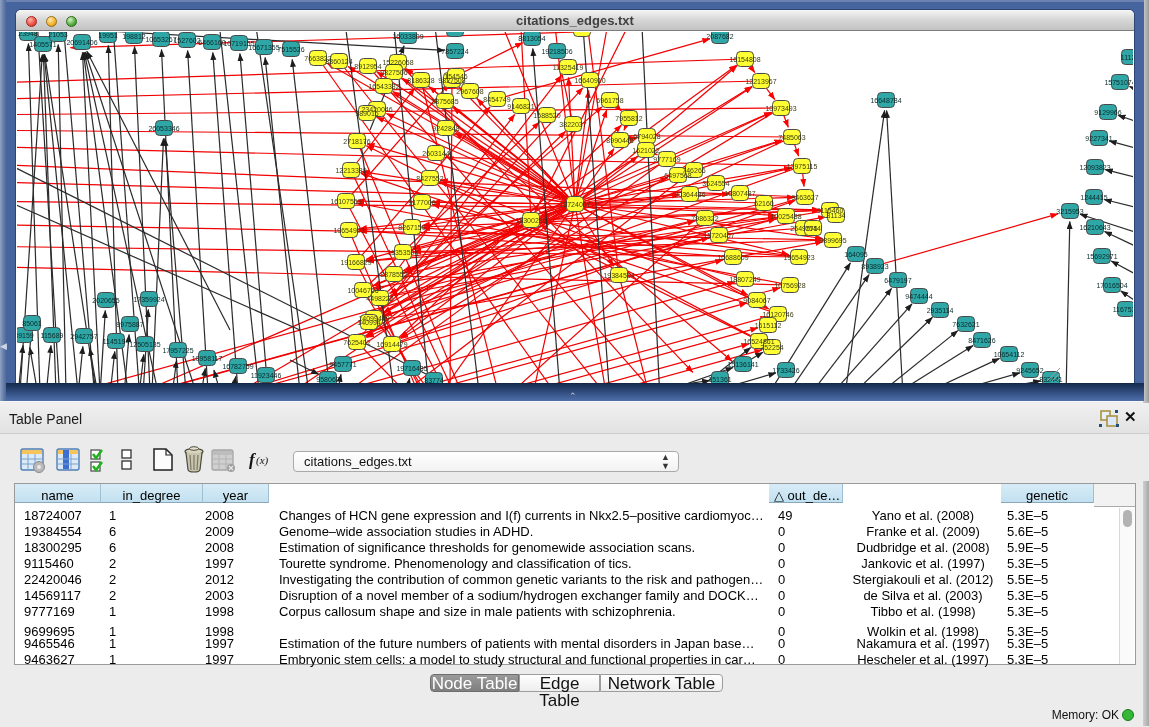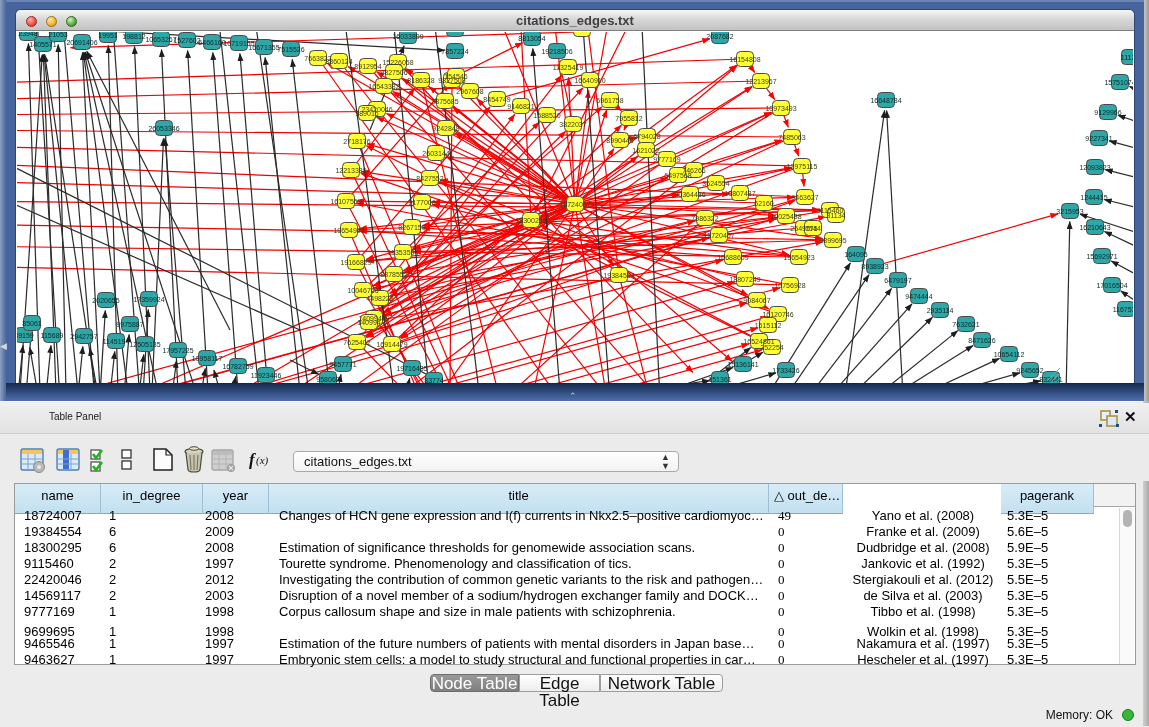--- a/index.html
+++ b/index.html
@@ -19,42 +19,42 @@
 #titlebar .tl { position:absolute; top:5.5px; width:11px; height:11px; border-radius:50%; }
 #titlebar .t1 { left:10px; background:radial-gradient(circle at 35% 30%, #ffb3ab, #ee4f42 60%, #b5241a); border:0.5px solid #9f2620; }
 #titlebar .t2 { left:30px; background:radial-gradient(circle at 35% 30%, #ffe9b0, #f5b329 60%, #c07d12); border:0.5px solid #9a7012; }
 #titlebar .t3 { left:50px; background:radial-gradient(circle at 35% 30%, #d6f2c2, #53ad3d 60%, #2e7d1f); border:0.5px solid #2e6b1c; }
 #titlebar .title { position:absolute; left:0; right:0; top:3px; text-align:center; font-size:13px; font-weight:bold; color:#404040; }
 #canvas { position:absolute; left:1px; top:22px; width:1116px; height:351px; background:#fff; overflow:hidden; }
 
 #tpanel { position:absolute; left:0; top:401px; width:1149px; height:326px; background:#ececec; }
 #tpanel .blueline { position:absolute; left:0; top:0; width:1149px; height:1px; background:#f8f8f8; }
 #phead { position:absolute; left:0; top:2px; width:1149px; height:31px; background:linear-gradient(#f0f0f0,#e2e2e2); border-bottom:1px solid #cdcdcd; }
-#phead .ptitle { position:absolute; left:9px; top:8px; font-size:10px; color:#1a1a1a;margin-left:40px; }
+#phead .ptitle { position:absolute; left:9px; top:8px; font-size:14px; color:#1a1a1a; }
 #phead .closex { position:absolute; left:1124px; top:5px; font-size:15px; font-weight:bold; color:#111; }
 #toolbar { position:absolute; left:0; top:33px; width:1149px; height:47px; background:#ebebeb; }
 #combo { position:absolute; left:293px; top:17px; width:386px; height:21px; background:linear-gradient(#ffffff,#f2f2f2); border:1px solid #a9a9a9; border-radius:4px; font-size:13px; color:#111; line-height:19px; padding-left:10px; }
 #combo .arr { position:absolute; right:8px; top:1px; font-size:9px; color:#333; line-height:9px; }
 
 #tbl { position:absolute; left:14px; top:82px; width:1122px; height:182px; background:#fff; border:1px solid #9a9a9a; }
 #thead { position:absolute; left:0; top:0; height:23px; width:1120px; }
-#thead .th { position:absolute; top:0; height:30px; background:linear-gradient(#d8ecf7,#c2e0f0); border-right:1px solid #9fc0d4; border-bottom:1px solid #8aa8bb; font-size:13px; color:#000; text-align:center; line-height:23px; }
+#thead .th { position:absolute; top:0; height:19px; background:linear-gradient(#d8ecf7,#c2e0f0); border-right:1px solid #9fc0d4; border-bottom:1px solid #8aa8bb; font-size:13px; color:#000; text-align:center; line-height:23px; }
 #tbody { position:absolute; left:0; top:24px; width:1104px; height:156px; font-size:13px; color:#000; }
 .row { position:absolute; height:16px; line-height:16px; white-space:nowrap; }
 .c0 { position:absolute; left:9px; } .c1 { position:absolute; left:94px; }
 .c2 { position:absolute; left:190px; } .c3 { position:absolute; left:264px; width:492px; overflow:hidden; }
-.c4 { position:absolute; left:763px;font-family:Liberation Serif, serif; } .c5 { position:absolute; left:830px; width:156px; text-align:center; }
+.c4 { position:absolute; left:763px; } .c5 { position:absolute; left:830px; width:156px; text-align:center; }
 .c6 { position:absolute; left:992px; }
 #vscroll { position:absolute; right:1px; top:24px; width:15px; height:156px; background:#fafafa; border-left:1px solid #d7d7d7; }
 #vthumb { position:absolute; left:2.5px; top:2px; width:9px; height:17px; background:#b3b3b3; border-radius:5px; }
 
 #tabs { position:absolute; left:430px; top:273px; width:293px; height:18px; }
 .tab { position:absolute; top:0; height:18px; font-size:17px; text-align:center; line-height:17px; border:1px solid #9d9d9d; background:linear-gradient(#ffffff,#ededed); color:#111; }
 .tab.sel { background:linear-gradient(#9a9a9a,#7f7f7f); color:#fff; border-color:#6e6e6e; }
-#memory { position:absolute; right:36px; top:307px; font-size:12px; color:#111; }
+#memory { position:absolute; right:30px; top:307px; font-size:12px; color:#111; }
 #memdot { position:absolute; right:15px; top:308px; width:12px; height:12px; border-radius:50%; background:#35b835; border:1px solid #1d7a1d; }
 #tpanel .railR2 { position:absolute; right:0; top:0; width:6px; height:325px; background:linear-gradient(to right,#cfcfcf,#a8a8a8); }
 </style>
 </head>
 <body>
 <div id="app">
   <div id="desk">
     <div class="topline"></div>
     <div class="shadow"></div>
     <div class="railL"></div>
@@ -666,59 +666,59 @@
  <text x="256" y="30" font-family="Liberation Serif, serif" font-style="italic" font-size="11" fill="#111">(x)</text>
 </g>
 </svg>
       <div id="combo">citations_edges.txt<span class="arr">▲<br>▼</span></div>
     </div>
     <div id="tbl">
       <div id="thead">
 <div class="th" style="left:0px;width:86px;">name</div>
 <div class="th" style="left:86px;width:102px;">in_degree</div>
 <div class="th" style="left:188px;width:66px;">year</div>
-<div class="th" style="left:254px;width:500px;">title</div>
 <div class="th" style="left:754px;width:74px;text-align:left;padding-left:5px;">△ out_de…</div>
-<div class="th" style="left:986px;width:93px;">pagerank</div>
+<div class="th" style="left:986px;width:93px;">genetic</div>
 <div style="position:absolute;left:1079px;top:0;width:41px;height:23px;background:#f2f2f2;border-bottom:1px solid #aaa;"></div>
       </div>
       <div id="tbody">
 <div class="row" style="top:0px;width:1104px;">
             <span class="c0">18724007</span>
             <span class="c1">1</span>
             <span class="c2">2008</span>
             <span class="c3">Changes of HCN gene expression and I(f) currents in Nkx2.5–positive cardiomyoc…</span>
             <span class="c4">49</span>
             <span class="c5">Yano et al. (2008)</span>
             <span class="c6">5.3E–5</span>
           </div>
 <div class="row" style="top:16px;width:1104px;">
             <span class="c0">19384554</span>
             <span class="c1">6</span>
             <span class="c2">2009</span>
+            <span class="c3">Genome–wide association studies in ADHD.</span>
             <span class="c4">0</span>
             <span class="c5">Franke et al. (2009)</span>
             <span class="c6">5.6E–5</span>
           </div>
 <div class="row" style="top:32px;width:1104px;">
             <span class="c0">18300295</span>
             <span class="c1">6</span>
             <span class="c2">2008</span>
             <span class="c3">Estimation of significance thresholds for genomewide association scans.</span>
             <span class="c4">0</span>
             <span class="c5">Dudbridge et al. (2008)</span>
             <span class="c6">5.9E–5</span>
           </div>
 <div class="row" style="top:48px;width:1104px;">
             <span class="c0">9115460</span>
             <span class="c1">2</span>
             <span class="c2">1997</span>
             <span class="c3">Tourette syndrome. Phenomenology and classification of tics.</span>
             <span class="c4">0</span>
-            <span class="c5">Jankovic et al. (1992)</span>
+            <span class="c5">Jankovic et al. (1997)</span>
             <span class="c6">5.3E–5</span>
           </div>
 <div class="row" style="top:64px;width:1104px;">
             <span class="c0">22420046</span>
             <span class="c1">2</span>
             <span class="c2">2012</span>
             <span class="c3">Investigating the contribution of common genetic variants to the risk and pathogen…</span>
             <span class="c4">0</span>
             <span class="c5">Stergiakouli et al. (2012)</span>
             <span class="c6">5.5E–5</span>

